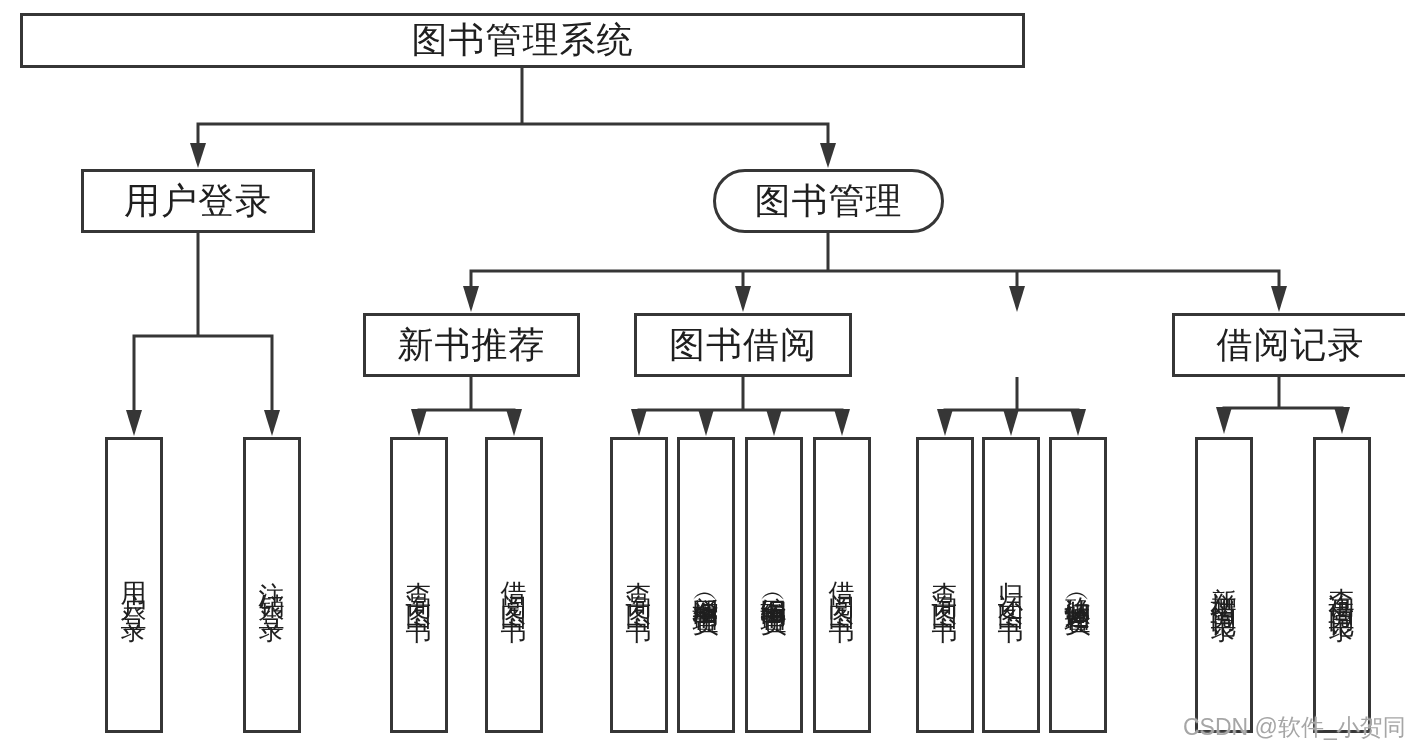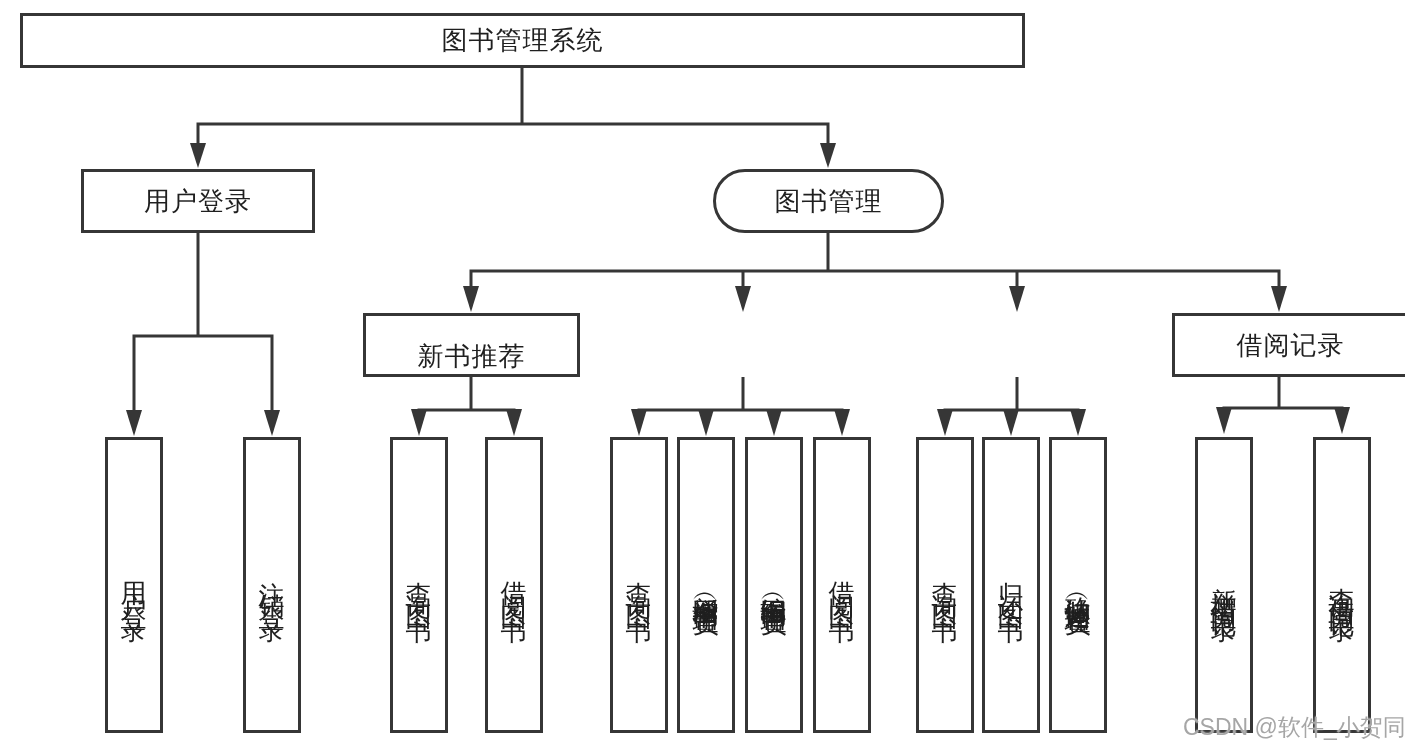--- a/index.html
+++ b/index.html
@@ -24,21 +24,21 @@
   }
   .box {
     position: absolute;
     box-sizing: border-box;
     border: 3px solid #363636;
     background: #ffffff;
     display: flex;
     align-items: center;
     justify-content: center;
     color: #1f1f1f;
-    font-size: 26px;
+    font-size: 36px;
     letter-spacing: 1px;
     white-space: nowrap;
   }
   .leaf {
     position: absolute;
     box-sizing: border-box;
     border: 3px solid #363636;
     background: #ffffff;
     width: 58px;
     top: 437px;
@@ -127,22 +127,25 @@
     <span>图书管理系统</span>
   </div>
 
   <div class="box" style="left:81px; top:169px; width:234px; height:64px;">
     <span>用户登录</span>
   </div>
   <div class="box" style="left:713px; top:169px; width:231px; height:64px;border-radius:32px;">
     <span>图书管理</span>
   </div>
 
-  <div class="box" style="left:363px; top:313px; width:217px; height:64px;align-items:flex-end;">
+  <div class="box" style="left:363px; top:313px; width:217px; height:64px;">
     <span>新书推荐</span>
+  </div>
+  <div class="box" style="left:634px; top:313px; width:218px; height:64px;">
+    <span>图书借阅</span>
   </div>
   <div class="box" style="left:1172px; top:313px; width:237px; height:64px;">
     <span>借阅记录</span>
   </div>
 
   <div class="leaf" style="left:105px;">
     <span class="vtext ls-short">用户登录</span>
   </div>
   <div class="leaf" style="left:243px;">
     <span class="vtext ls-short">注销登录</span>

